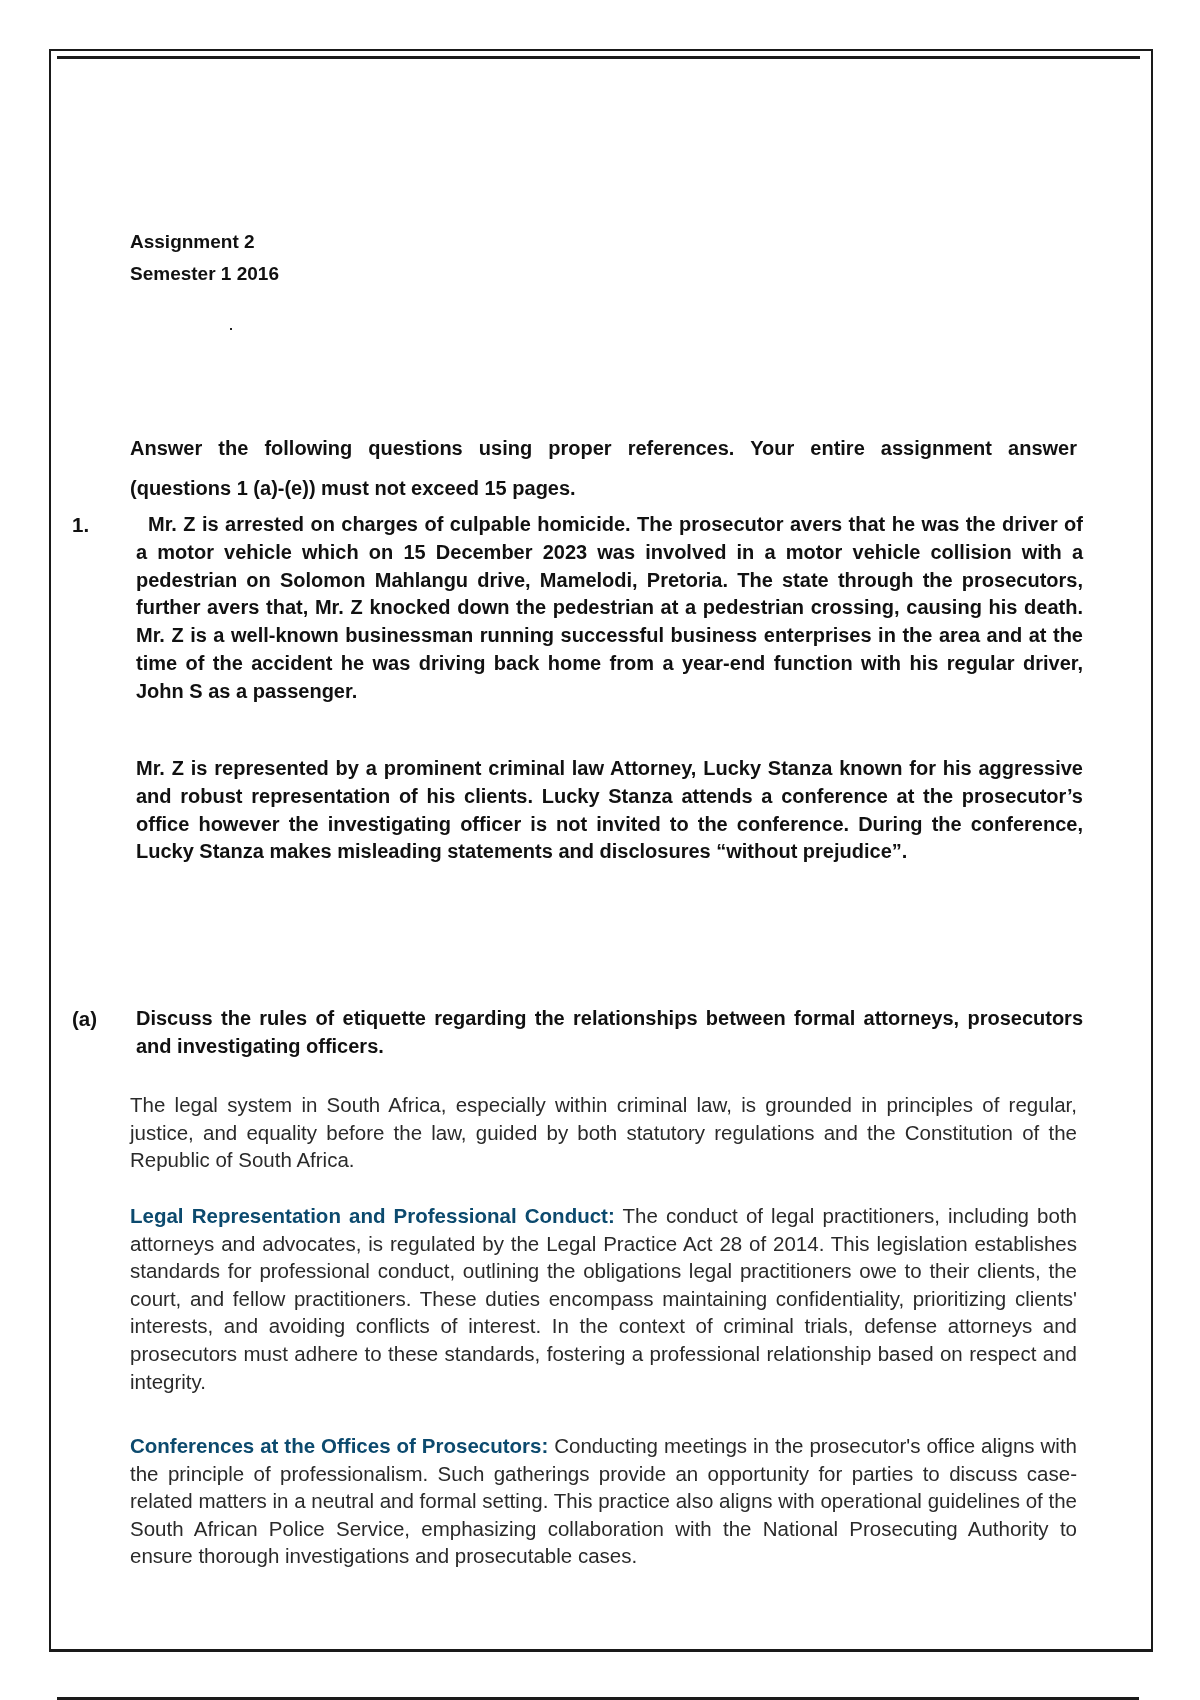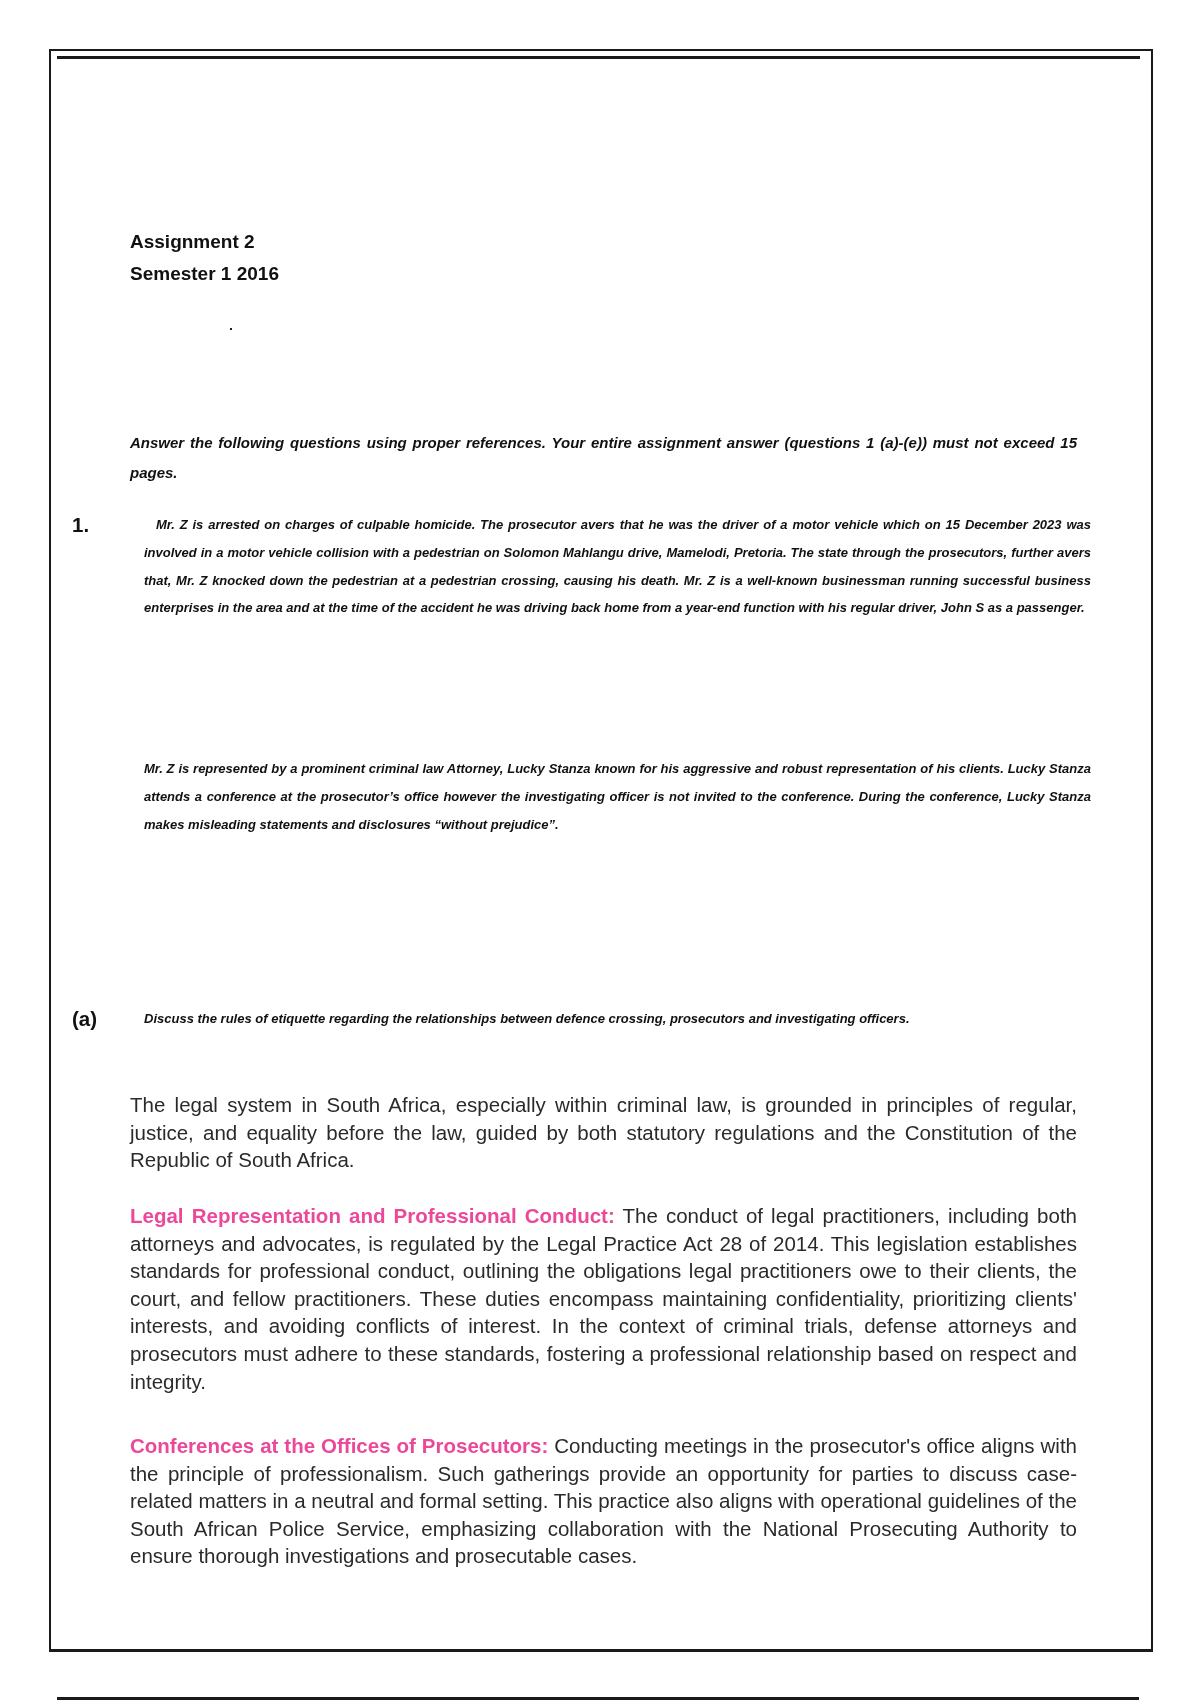--- a/index.html
+++ b/index.html
@@ -16,40 +16,40 @@
     position: absolute; left: 57px; top: 1697px; width: 1082px; height: 3px; background: #1a1a1a;
   }
 
   .title-block { position: absolute; left: 130px; top: 226px; }
   .title-line { font-weight: bold; font-size: 19px; line-height: 32px; color: #111; }
 
   .stray-dot { position: absolute; left: 230px; top: 328px; width: 2px; height: 2px; background: #222; }
 
   .instructions {
     position: absolute; left: 130px; top: 428px; width: 947px;
-    font-weight: bold; font-size: 15px; line-height: 30px; text-align: justify; font-style: italic;
+    font-weight: bold; font-size: 20px; line-height: 40px; text-align: justify;
   }
 
   .q-num { position: absolute; font-weight: bold; font-size: 20.5px; line-height: 28px; }
   .q1-num { left: 72px; top: 511px; }
   .qa-num { left: 72px; top: 1005px; }
 
   .body-block {
-    position: absolute; left: 144px; width: 947px;
-    font-weight: bold; font-size: 13px; line-height: 27.8px; text-align: justify; text-align-last: left; font-style: italic;
+    position: absolute; left: 136px; width: 947px;
+    font-weight: bold; font-size: 20px; line-height: 27.8px; text-align: justify; text-align-last: left;
   }
   .q1-para1 { top: 511px; text-indent: 12px; }
   .q1-para2 { top: 755px; }
   .qa-question { top: 1005px; }
 
   .answer-block {
     position: absolute; left: 130px; width: 947px;
     font-size: 20.5px; line-height: 27.6px; text-align: justify; text-align-last: left; color: #2a2a2a;
   }
-  .answer-block b { color: #ec4899; margin-top: 12px; }
+  .answer-block b { color: #0c4a6e; margin-top: 12px; }
   .ans-p1 { top: 1091px; }
   .ans-p2 { top: 1202px; }
   .ans-p3 { top: 1432px; }
 </style>
 </head>
 <body>
 
 <div class="page-frame"></div>
 <div class="frame-top-rule"></div>
 
@@ -60,21 +60,21 @@
 
 <div class="stray-dot"></div>
 
 <div class="instructions">Answer the following questions using proper references.  Your entire assignment answer (questions 1 (a)-(e)) must not exceed 15 pages.</div>
 
 <div class="q-num q1-num">1.</div>
 <div class="body-block q1-para1">Mr. Z is arrested on charges of culpable homicide. The prosecutor avers that he was the driver of a motor vehicle which on 15 December 2023 was involved in a motor vehicle collision with a pedestrian on Solomon Mahlangu drive, Mamelodi, Pretoria. The state through the prosecutors, further avers that, Mr. Z knocked down the pedestrian  at a  pedestrian crossing,  causing his  death.  Mr.  Z is a well-known businessman running successful business enterprises in the area and at the time of the accident he was driving back home from a year-end function with his regular driver, John S as a passenger.</div>
 <div class="body-block q1-para2">Mr. Z is represented by a prominent criminal law Attorney, Lucky Stanza known for his aggressive and robust representation of his clients. Lucky Stanza attends a conference at the prosecutor’s office however the investigating officer is not invited to the conference. During the conference, Lucky Stanza makes misleading statements and disclosures “without prejudice”.</div>
 
 <div class="q-num qa-num">(a)</div>
-<div class="body-block qa-question">Discuss the rules of etiquette regarding the relationships between defence crossing, prosecutors and investigating officers.</div>
+<div class="body-block qa-question">Discuss the rules of etiquette regarding the relationships between formal attorneys, prosecutors and investigating officers.</div>
 
 <div class="answer-block ans-p1">The legal system in South Africa, especially within criminal law, is grounded in principles of regular, justice, and equality before the law, guided by both statutory regulations and the Constitution of the Republic of South Africa.</div>
 
 <div class="answer-block ans-p2"><b>Legal Representation and Professional Conduct:</b><span> The conduct of legal practitioners, including both attorneys and advocates, is regulated by the Legal Practice Act 28 of 2014. This legislation establishes standards for professional conduct, outlining the obligations legal practitioners owe to their clients, the court, and fellow practitioners. These duties encompass maintaining confidentiality, prioritizing clients' interests, and avoiding conflicts of interest. In the context of criminal trials, defense attorneys and prosecutors must adhere to these standards, fostering a professional relationship based on respect and integrity.</span></div>
 
 <div class="answer-block ans-p3"><b>Conferences at the Offices of Prosecutors:</b><span> Conducting meetings in the prosecutor's office aligns with the principle of professionalism. Such gatherings provide an opportunity for parties to discuss case-related matters in a neutral and formal setting. This practice also aligns with operational guidelines of the South African Police Service, emphasizing collaboration with the National Prosecuting Authority to ensure thorough investigations and prosecutable cases.</span></div>
 
 <div class="next-page-rule"></div>
 
 </body></html>

